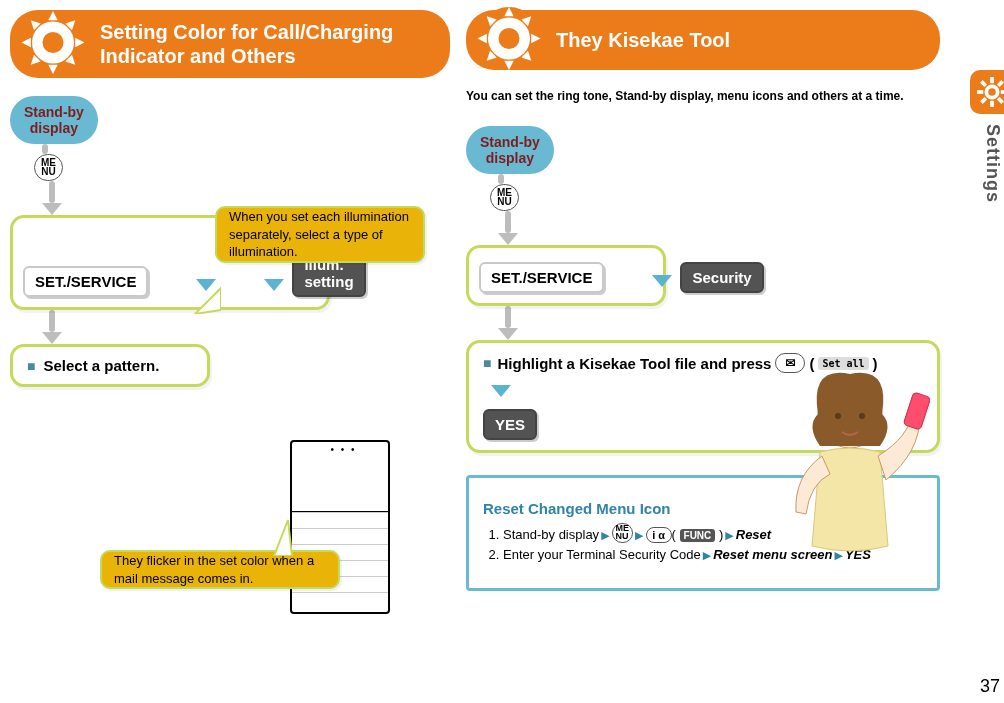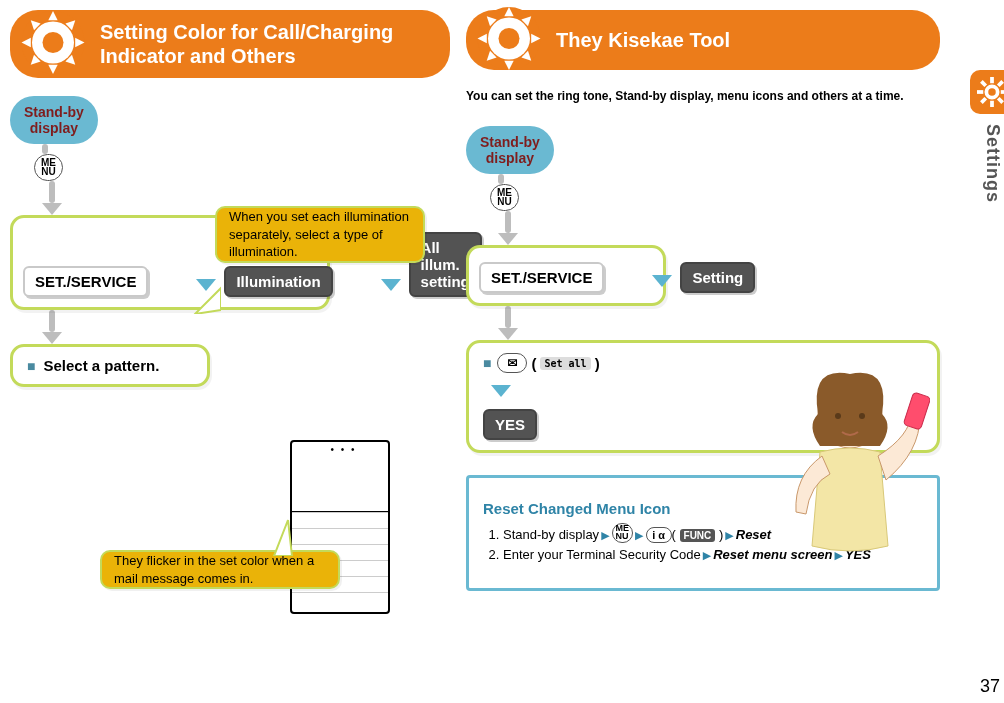--- a/index.html
+++ b/index.html
@@ -290,21 +290,20 @@
 NU</div>
       <div class="connector">
           <div class="connector-line"></div>
           <div class="connector-arrow"></div>
         </div>
 
       <div class="card" style="width:320px;">
         <div class="steps">
           <span class="step-label">SET./SERVICE</span>
           <div class="mini-arrow"></div>
-          <span class="step-label dark">Illumination</span>
           <div class="mini-arrow"></div>
           <span class="step-label dark">All illum. setting</span>
         </div>
       </div>
 
       <div class="callout" style="left:205px; top:110px; width:210px;">
         <span>When you set each illumination separately, select a type of illumination.</span>
         <svg style="position:absolute;left:-24px;top:76px;" width="28" height="30">
           <polygon points="28,4 28,26 2,30" fill="#fff" stroke="#c3da5a" stroke-width="2"></polygon>
         </svg>
@@ -380,21 +379,21 @@
 NU</div>
       <div class="connector">
           <div class="connector-line"></div>
           <div class="connector-arrow"></div>
         </div>
 
       <div class="card" style="width:200px;">
         <div class="steps">
           <span class="step-label">SET./SERVICE</span>
           <div class="mini-arrow"></div>
-          <span class="step-label dark">Setting</span>
+          <span class="step-label dark">Security</span>
         </div>
       </div>
 
       <div class="illust">
         <svg viewBox="0 0 160 220">
           <ellipse cx="80" cy="58" rx="32" ry="34" fill="#fce9d6" stroke="#c9986b"></ellipse>
           <path d="M48 58 Q 40 10 80 18 Q 120 10 112 58 Q 124 70 110 90 L50 90 Q36 70 48 58 Z" fill="#8a5a2a"></path>
           <circle cx="68" cy="60" r="3" fill="#5a3a1a"></circle>
             <circle cx="92" cy="60" r="3" fill="#5a3a1a"></circle>
           <path d="M72 76 Q80 82 88 76" stroke="#b06a4a" fill="none" stroke-width="2"></path>
@@ -406,20 +405,21 @@
       </div>
 
       <div class="connector">
           <div class="connector-line"></div>
           <div class="connector-arrow"></div>
         </div>
 
       <div class="instruction" style="width:100%; flex-direction:column; align-items:flex-start;">
         <div style="display:flex;align-items:center;gap:4px;flex-wrap:wrap;">
           <span class="square-bullet">■</span>
+          <span>Highlight a Kisekae Tool file and press</span>
           <span class="mail-icon">✉</span>
           <span>(</span>
           <span class="setall-badge">Set all</span>
           <span>)</span>
         </div>
         <div class="mini-arrow" style="margin-left:8px;"></div>
         <span class="step-label dark">YES</span>
       </div>
     </div>
 

